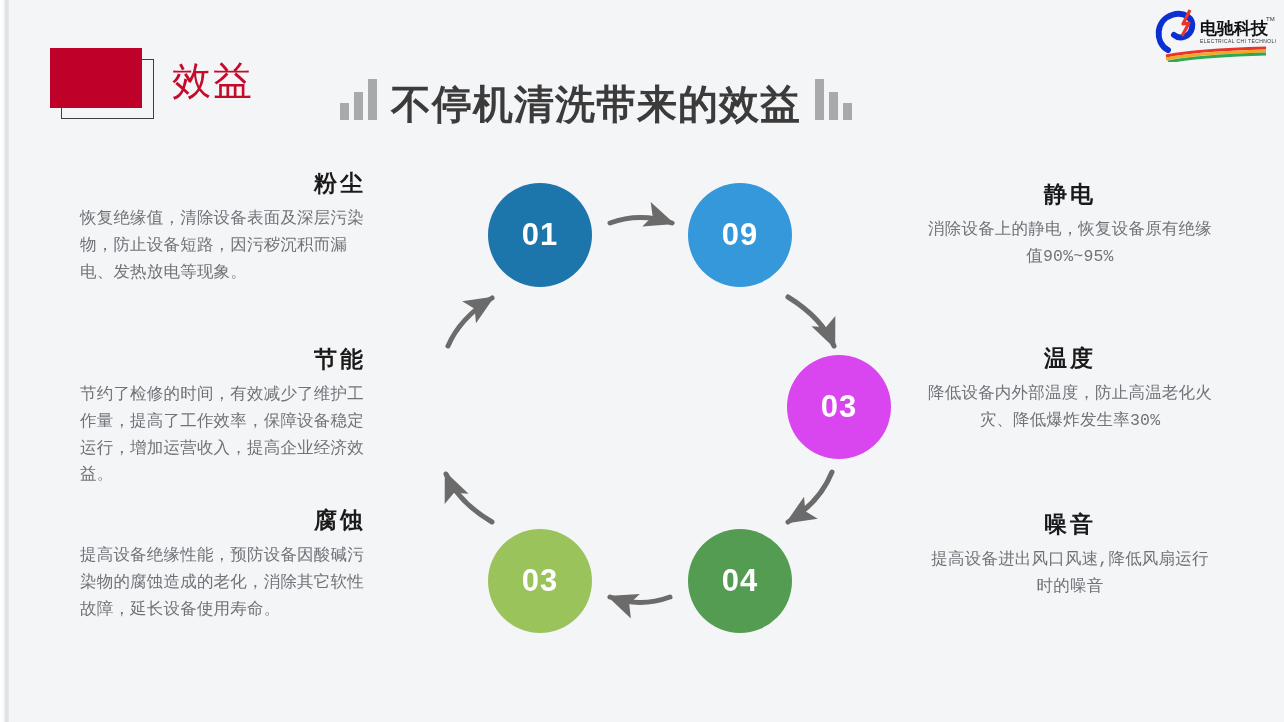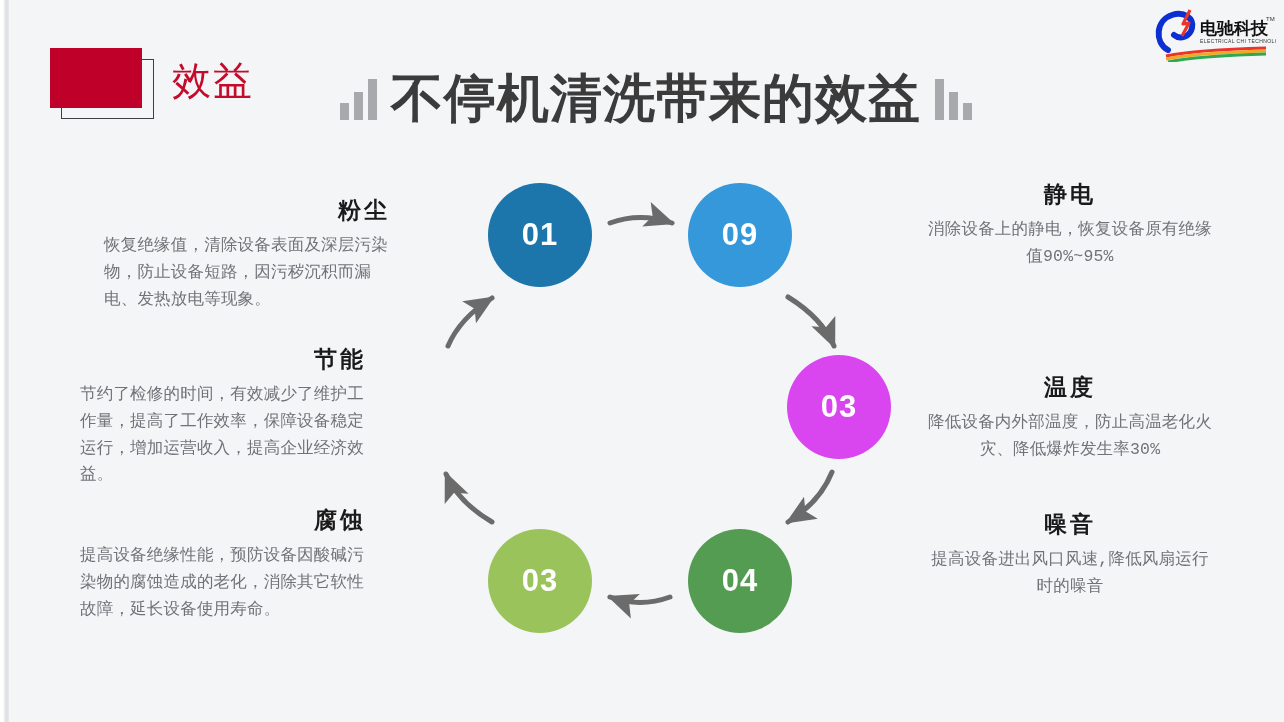--- a/index.html
+++ b/index.html
@@ -84,21 +84,21 @@
     padding-bottom: 6px;
   }
   .deco-bars span { display: block; width: 9px; background: #a7a9ac; }
   .deco-left span:nth-child(1) { height: 17px; }
   .deco-left span:nth-child(2) { height: 28px; }
   .deco-left span:nth-child(3) { height: 41px; }
   .deco-right span:nth-child(1) { height: 41px; }
   .deco-right span:nth-child(2) { height: 28px; }
   .deco-right span:nth-child(3) { height: 17px; }
   .main-title {
-    font-size: 52px;
+    font-size: 40px;
     font-weight: bold;
     color: #3b3b3b;
     letter-spacing: 1px;
     line-height: 1;
     white-space: nowrap;
     padding-bottom: 2px;
   }
 
   
   .logo {
@@ -158,25 +158,25 @@
   .block .b-body {
     font-size: 16.5px;
     color: #6f7378;
     line-height: 1.62;
     letter-spacing: 0.2px;
   }
   .block.left { left: 80px; text-align: left; }
   .block.left .b-title { text-align: right; padding-right: 4px; }
   .block.right { left: 925px; text-align: center; font-family: Liberation Mono, monospace; }
 
-  .blk-dust      { top: 198px; margin-left: 24px; }
+  .blk-dust      { top: 171px; }
   .blk-energy    { top: 347px; }
   .blk-corrosion { top: 508px; }
   .blk-static    { top: 184px; }
-  .blk-temp      { top: 348px; margin-top: 29px; }
+  .blk-temp      { top: 348px; }
   .blk-noise     { top: 514px; }
 </style>
 </head>
 <body>
 
 <div class="slide">
 
   <div class="left-edge"></div>
 
   <div class="badge-group">

